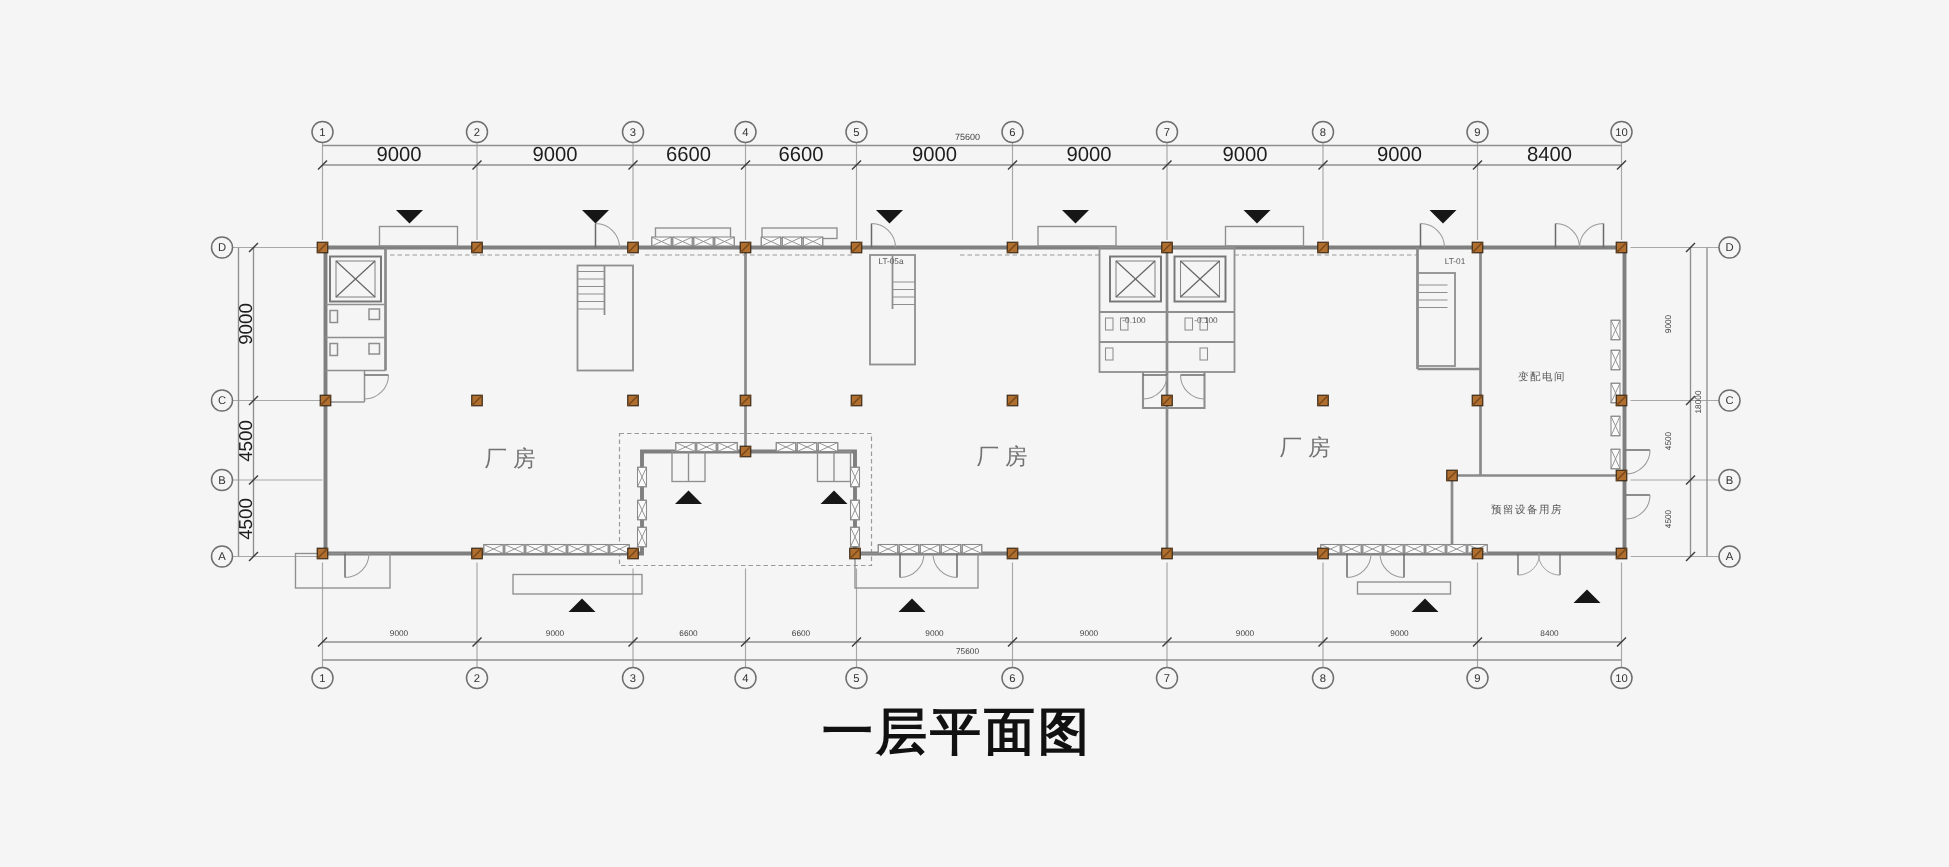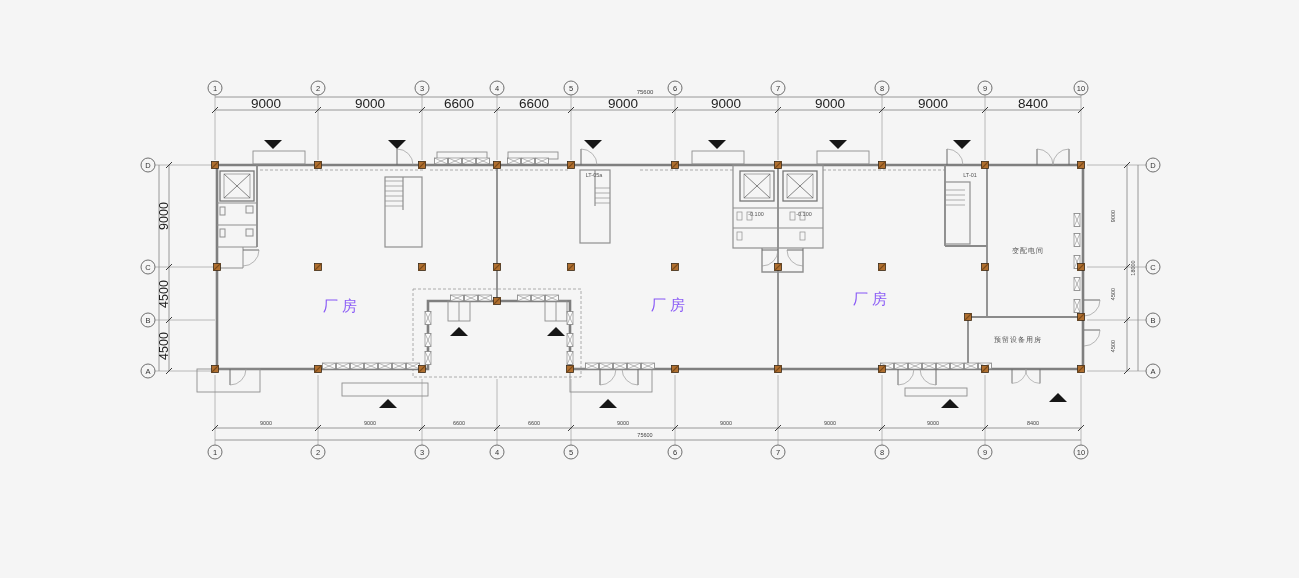--- a/index.html
+++ b/index.html
@@ -8,21 +8,21 @@
   .stage svg{position:absolute;left:0;top:0;}
   .bub{position:absolute;width:13px;height:13px;border:1px solid #6f6f6f;border-radius:50%;
        background:#f5f5f5;font-size:7.5px;line-height:13px;text-align:center;color:#333;
        transform:translate(-50%,-50%);z-index:3;}
   .dim{position:absolute;transform:translate(-50%,-50%);font-size:13.5px;color:#1d1d1d;
        white-space:nowrap;z-index:3;}
   .dim.xs{font-size:6px;color:#444;}
   .dim.sm{font-size:5.5px;color:#444;}
   .dim.vert{transform:translate(-50%,-50%) rotate(-90deg);font-size:12.5px;}
   .dim.vert.sm{font-size:5.5px;}
-  .room-label{position:absolute;transform:translate(-50%,-50%);font-size:15px;color:#8b5cf6;
+  .room-label{position:absolute;transform:translate(-50%,-50%);font-size:15px;color:#737373;
        letter-spacing:4px;white-space:nowrap;z-index:3;}
   .room-label.sm{font-size:7px;letter-spacing:1px;color:#555;}
   .anno{position:absolute;transform:translate(-50%,-50%);font-size:5.5px;color:#555;
        white-space:nowrap;z-index:3;}
   .title{position:absolute;left:638px;top:488px;transform:translate(-50%,-50%);
        font-size:34px;font-weight:bold;color:#111;letter-spacing:2px;white-space:nowrap;z-index:3;}
 </style>
 </head>
 <body>
 
@@ -401,14 +401,15 @@
   <span class="room-label" style="left:670px;top:305px">厂房</span>
   <span class="room-label" style="left:872px;top:299px">厂房</span>
   <span class="room-label sm" style="left:1028px;top:251px">变配电间</span>
   <span class="room-label sm" style="left:1018px;top:340px">预留设备用房</span>
 
   <span class="anno" style="left:594px;top:175px">LT-05a</span>
   <span class="anno" style="left:970px;top:175px">LT-01</span>
   <span class="anno" style="left:756px;top:214px">-0.100</span>
   <span class="anno" style="left:804px;top:214px">-0.100</span>
 
+  <div class="title">一层平面图</div>
 
 </div>
 
 </body></html>

